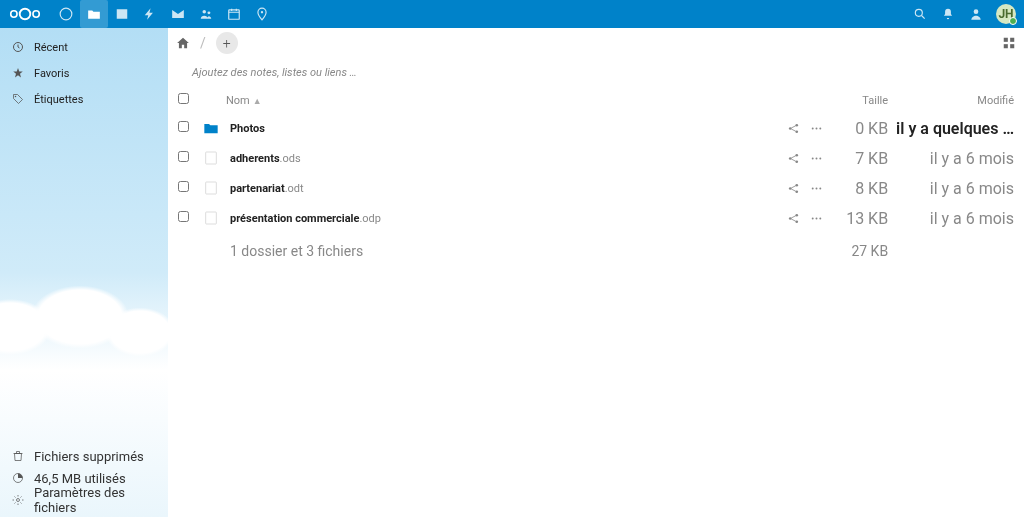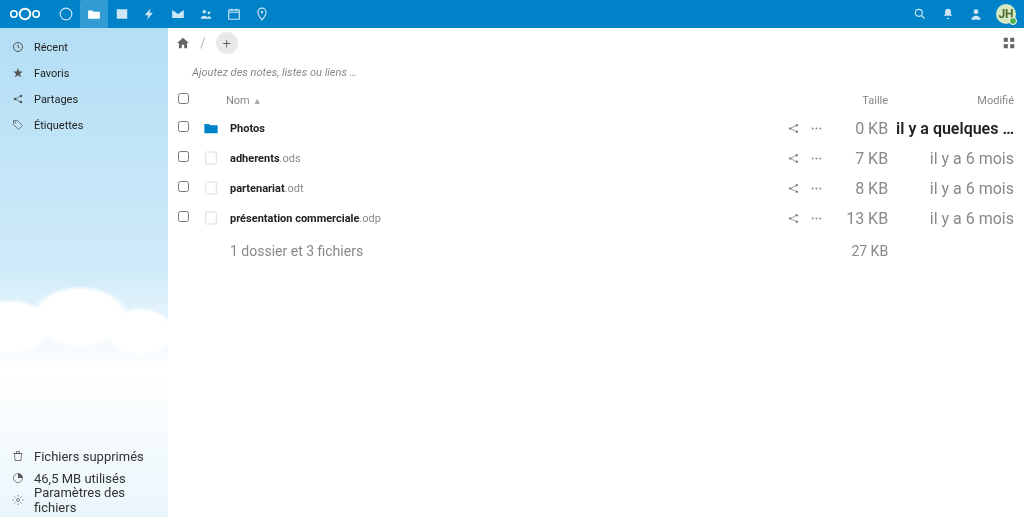--- a/index.html
+++ b/index.html
@@ -152,29 +152,20 @@
           <span>Récent</span>
         </li>
       <li>
           <svg viewBox="0 0 24 24">
             <path d="M12 2l2.5 7h7l-5.5 4.5 2 7.5-6-4.5-6 4.5 2-7.5L2.5 9h7z"></path>
           </svg>
           <span>Favoris</span>
         </li>
       <li>
           <svg viewBox="0 0 24 24">
-            <circle cx="18" cy="6" r="2.5"></circle>
-            <circle cx="6" cy="12" r="2.5"></circle>
-            <circle cx="18" cy="18" r="2.5"></circle>
-            <path d="M8 11l8-4M8 13l8 4" stroke="#555" stroke-width="1.5"></path>
-          </svg>
-          <span>Partages</span>
-        </li>
-      <li>
-          <svg viewBox="0 0 24 24">
             <path d="M3 3h8l10 10-8 8L3 11z" fill="none" stroke="#555" stroke-width="1.5"></path>
             <circle cx="7" cy="7" r="1.5"></circle>
           </svg>
           <span>Étiquettes</span>
         </li>
     </ul>
     <ul class="nav side-bottom">
       <li>
           <svg viewBox="0 0 24 24">
             <path d="M5 7h14l-1 14H6z M3 7h18 M9 3h6v4H9z" fill="none" stroke="#555" stroke-width="1.5"></path>

